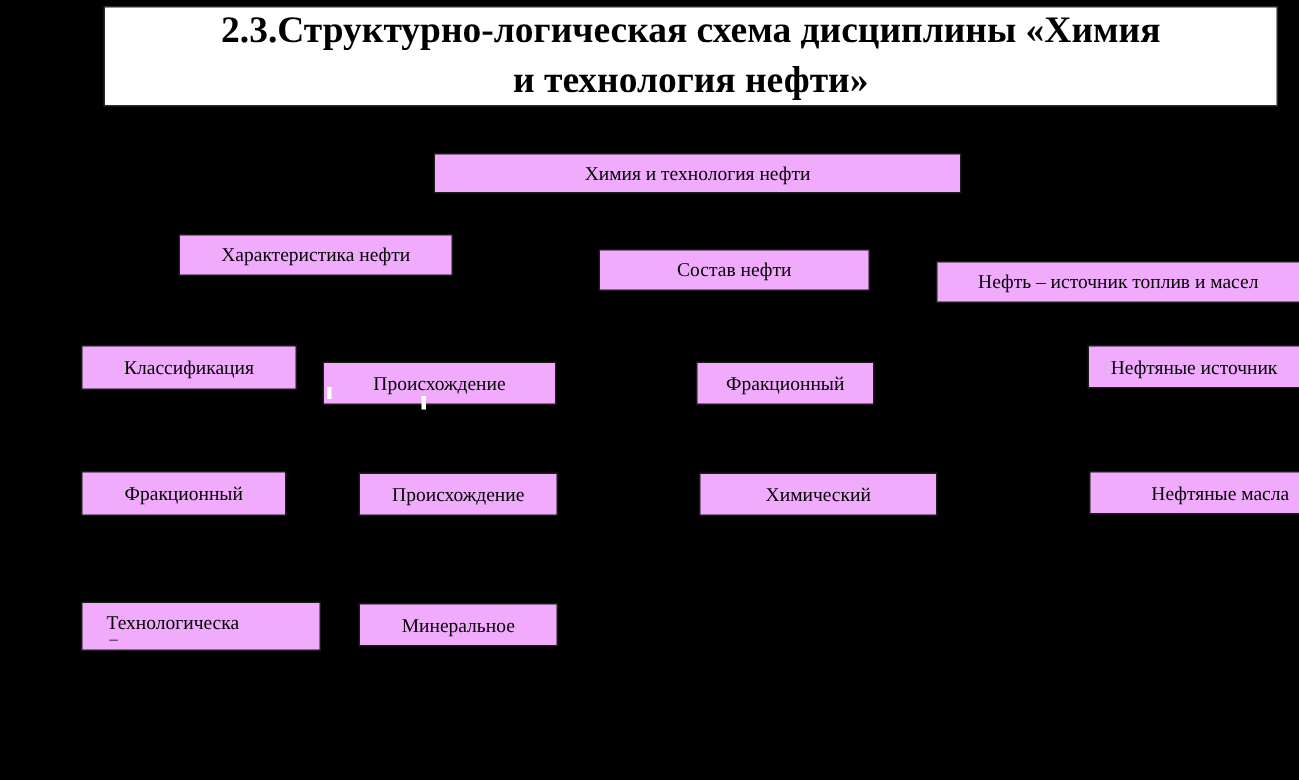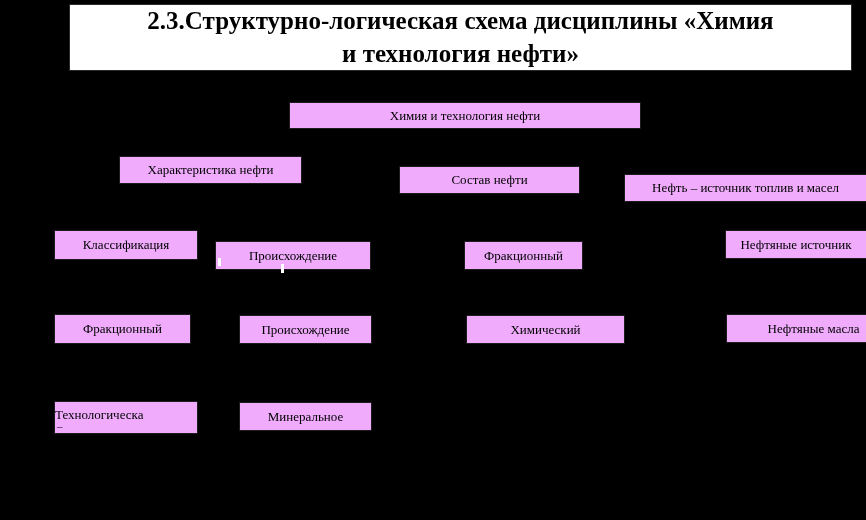--- a/index.html
+++ b/index.html
@@ -45,21 +45,21 @@
     color: #000000;
     font-weight: normal;
     font-size: 13px;
     text-align: center;
     white-space: nowrap;
   }
   .node-col {
     flex-direction: column;
     align-items: flex-start;
     justify-content: center;
-    padding-left: 0;
+    padding-left: 16px;
     text-align: left;
   }
   .node-col .dash-line {
     font-size: 11px;
     line-height: 6px;
     margin-left: 2px;
   }
   .tick {
     position: absolute;
     background: #ffffff;

